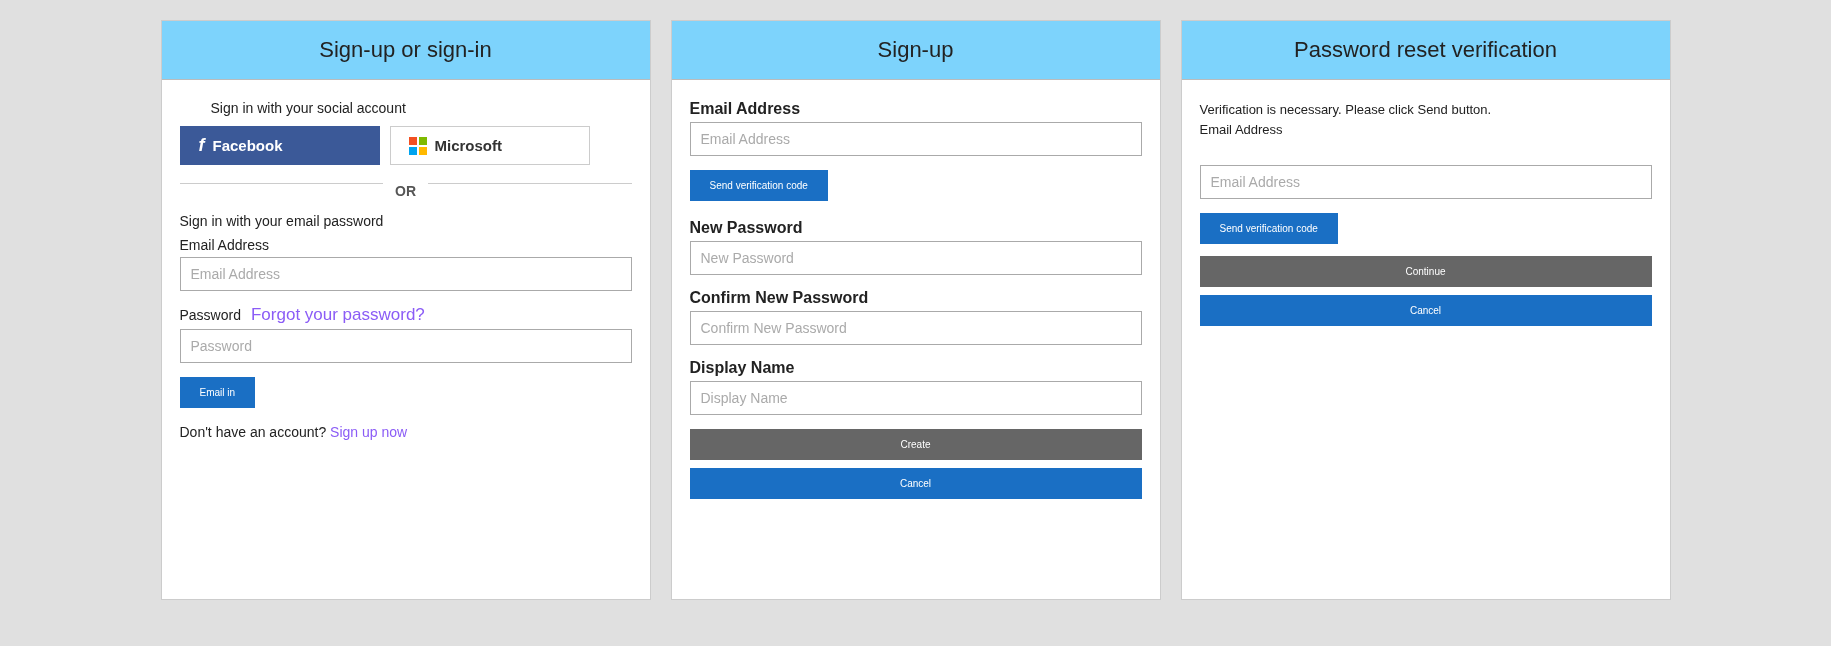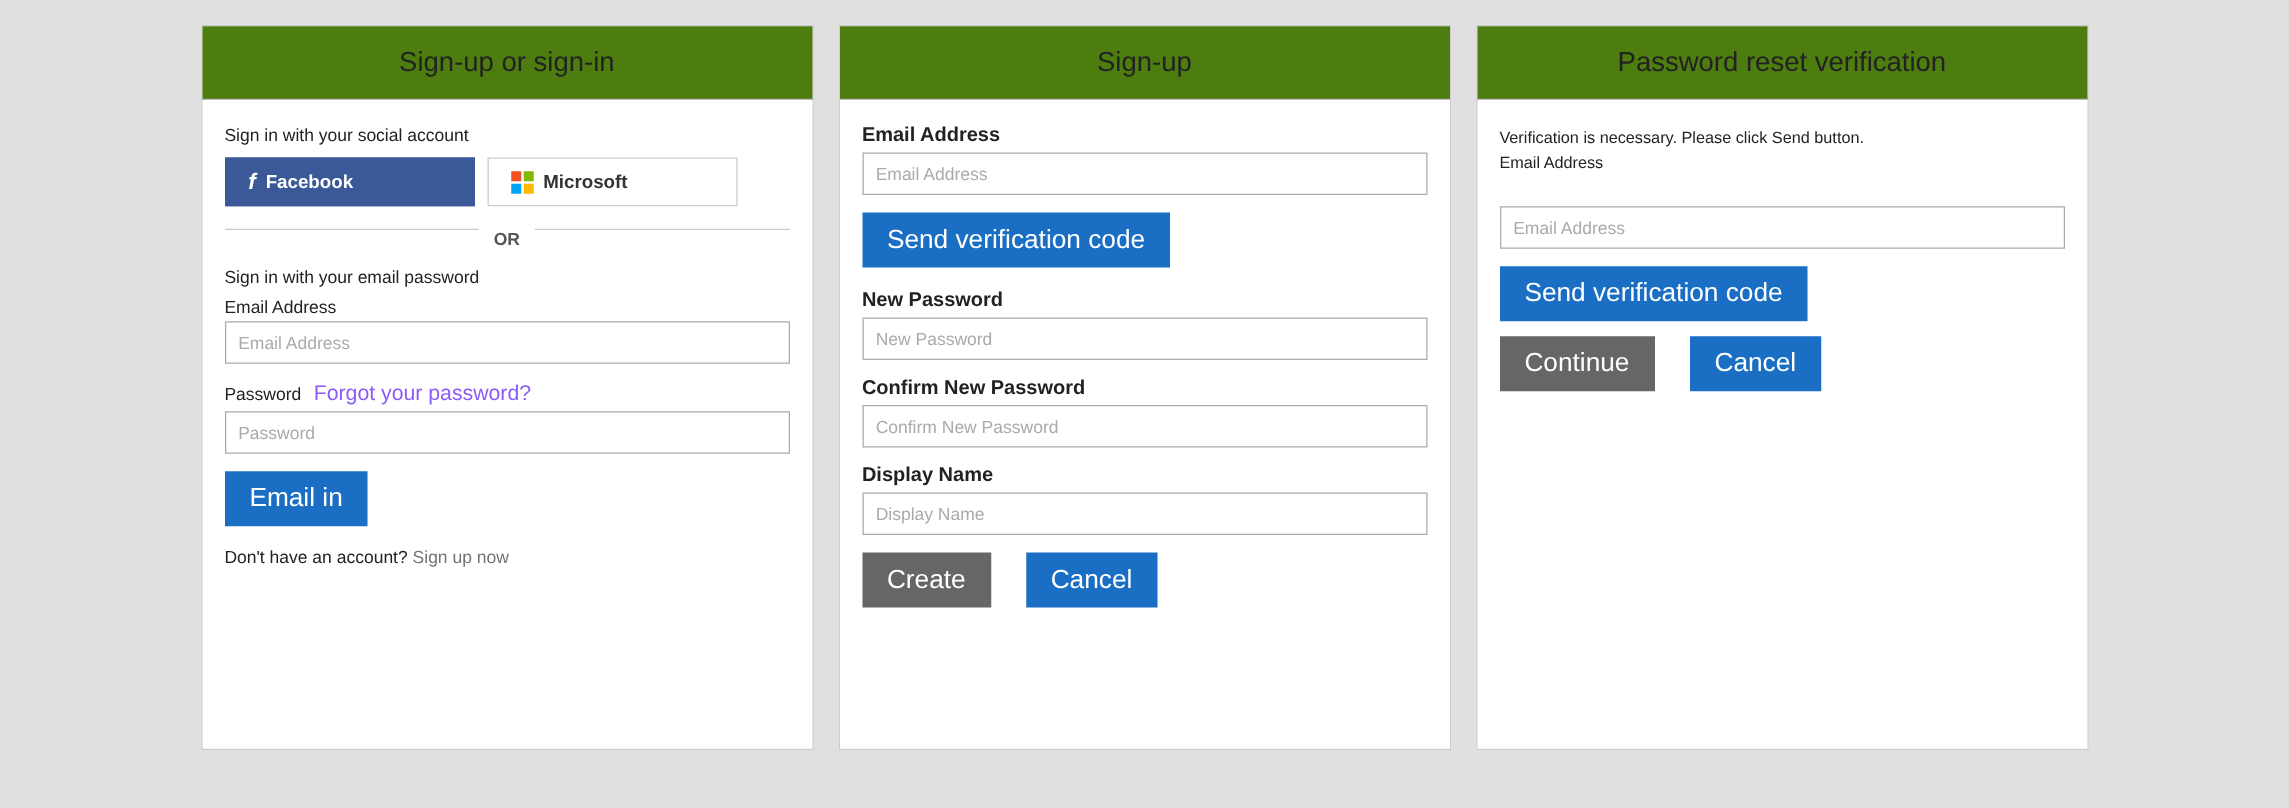--- a/index.html
+++ b/index.html
@@ -14,21 +14,21 @@
       gap: 20px;
     }
     .panel {
       background: #ffffff;
       border: 1px solid #ccc;
       width: 490px;
       min-height: 580px;
       flex-shrink: 0;
     }
     .panel-header {
-      background: #4d7c0f;
+      background: #7dd3fc;
       padding: 16px 20px;
       font-size: 22px;
       font-weight: normal;
       text-align: center;
       border-bottom: 1px solid #bbb;
       color: #222;
     }
     .panel-body {
       padding: 20px 18px;
     }
@@ -60,35 +60,36 @@
       margin-bottom: 14px;
       background: #fff;
     }
     input[type="text"]::placeholder,
     input[type="email"]::placeholder,
     input[type="password"]::placeholder {
       color: #aaa;
     }
     .btn {
       padding: 10px 20px;
-      font-size: 21px;
+      font-size: 10px;
       border: none;
       cursor: pointer;
       color: #fff;
     }
     .btn-blue {
       background: #1a6fc4;
     }
     .btn-gray {
       background: #666;
     }
     .social-section-title {
       font-size: 14px;
       color: #222;
       margin-bottom: 10px;
+      margin-left: 31px;
     }
     .social-buttons {
       display: flex;
       gap: 10px;
       margin-bottom: 18px;
     }
     .social-btn {
       display: flex;
       align-items: center;
       gap: 8px;
@@ -130,34 +131,35 @@
       font-size: 14px;
       color: #222;
       margin-bottom: 8px;
     }
     .signup-link {
       font-size: 14px;
       color: #222;
       margin-top: 16px;
     }
     .signup-link a {
-      color: #737373;
+      color: #8b5cf6;
       text-decoration: none;
       cursor: pointer;
     }
     .field-group {
       margin-bottom: 14px;
     }
     .field-group input {
       margin-bottom: 0;
     }
     .button-row {
       display: flex;
-      gap: 28px;
+      gap: 8px;
       margin-top: 6px;
+      flex-direction: column;
     }
     .verification-text {
       font-size: 13px;
       color: #222;
       margin-bottom: 26px;
       line-height: 1.5;
     }
     
     .ms-logo {
       display: inline-grid;

